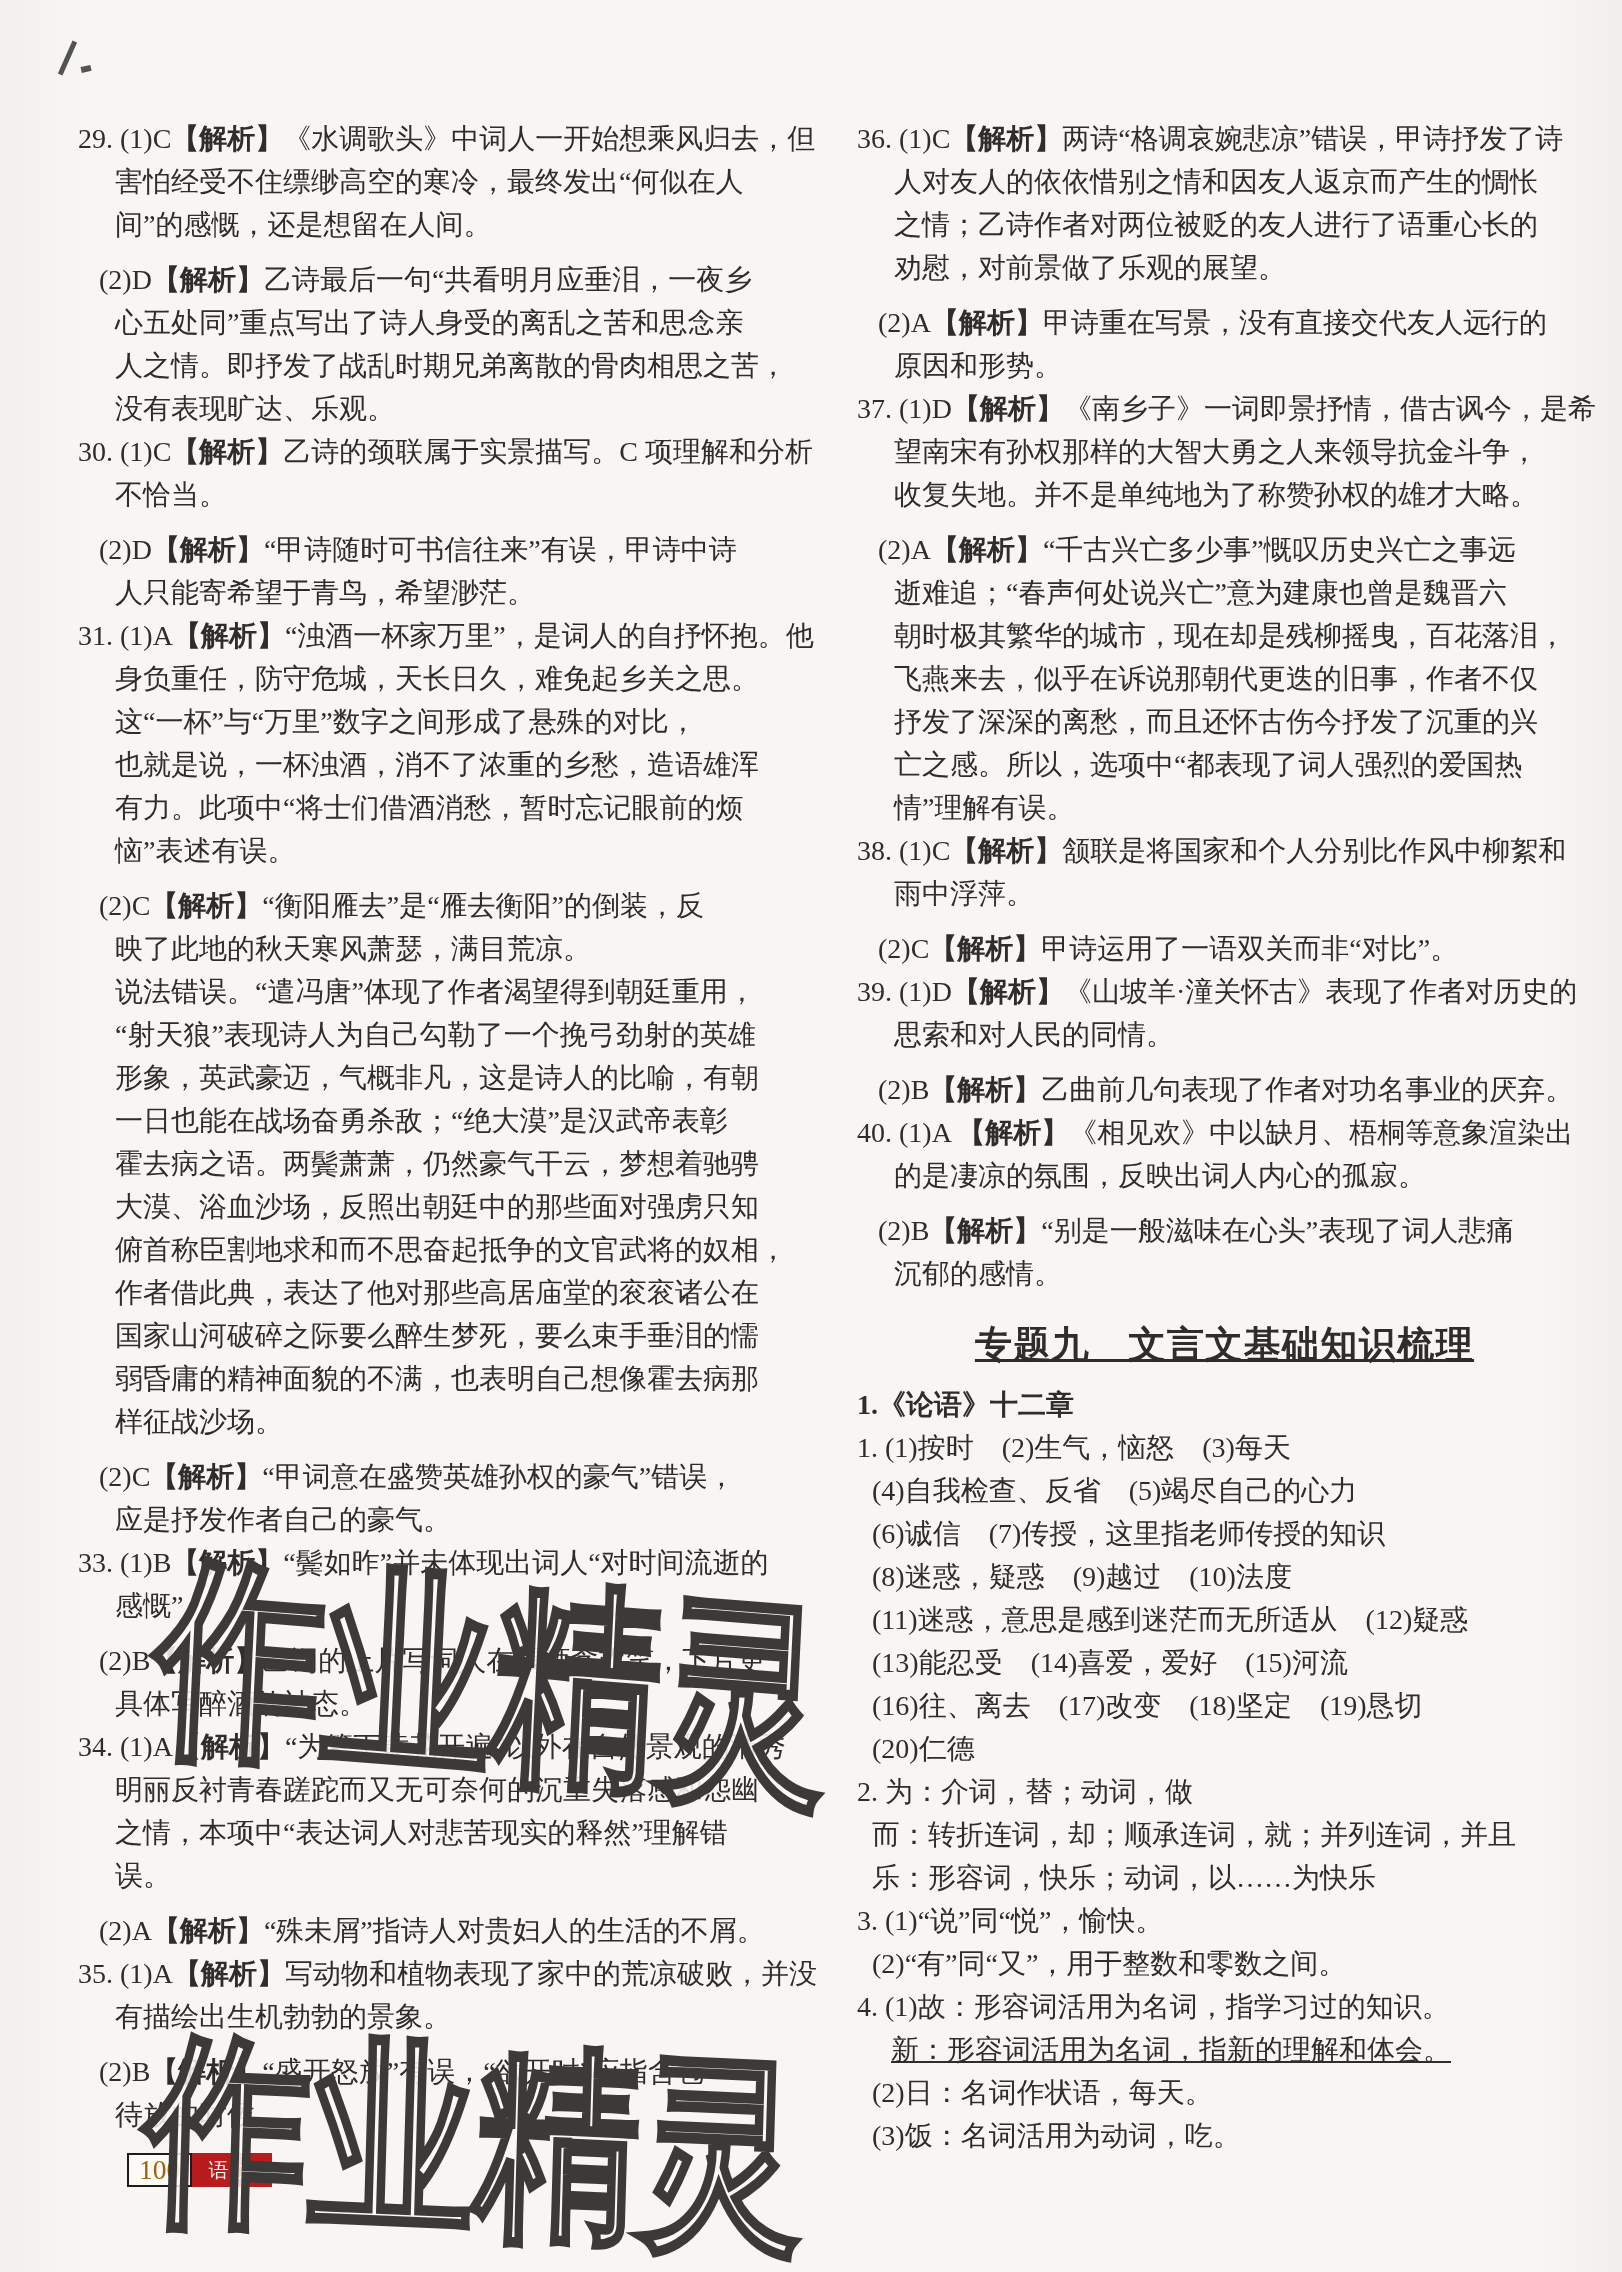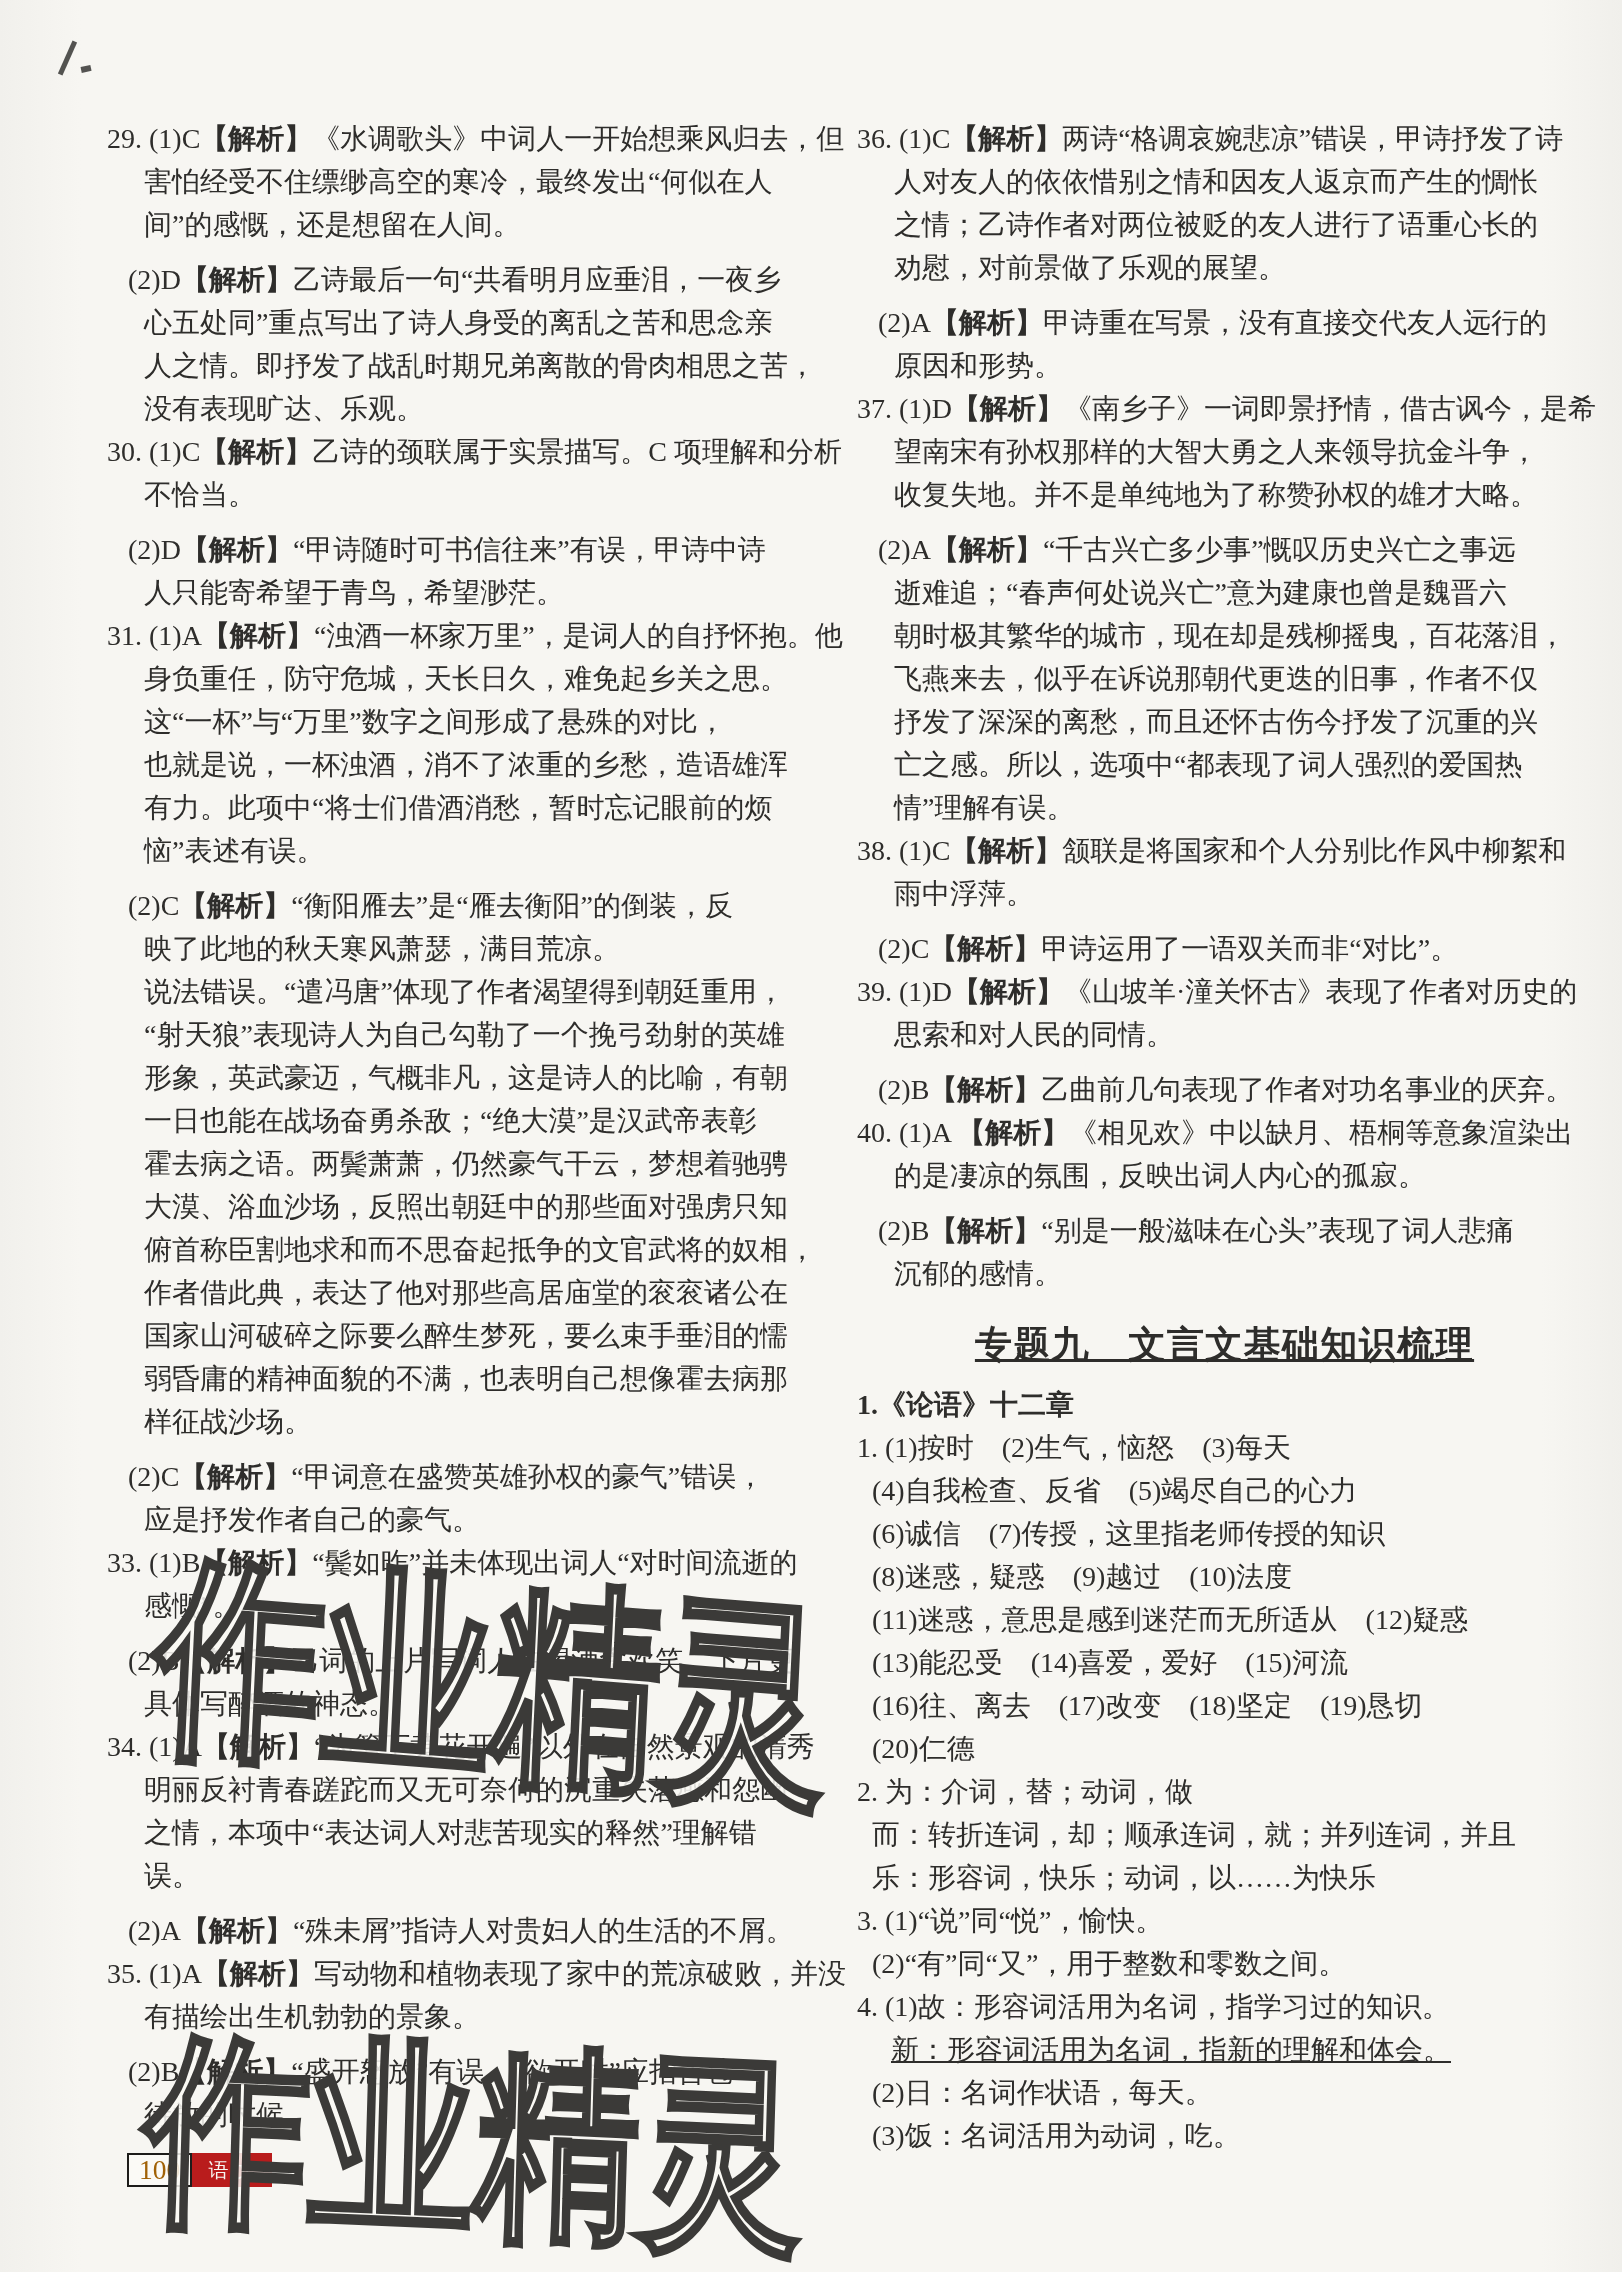--- a/index.html
+++ b/index.html
@@ -4,21 +4,21 @@
 <title>Document</title>
 <style>
   html,body{margin:0;padding:0;}
   body{
     width:1622px;height:2273px;position:relative;overflow:hidden;
     background:linear-gradient(90deg,#f1f0ec 0%,#f7f6f2 5%,#f7f6f2 95%,#f0efeb 100%);
     font-family:"Liberation Serif","DejaVu Serif",serif;
     color:#2e2d2b;
   }
   .col{position:absolute;top:117px;width:735px;}
-  #col-left{left:107px;}
+  #col-left{left:78px;}
   #col-right{left:857px;}
   .ln{height:43px;line-height:43px;font-size:28px;white-space:nowrap;}
   .ln b{font-weight:bold;}
   .bold{font-weight:bold;}
   .i0{margin-left:0;}
   .i1{margin-left:21px;margin-top:12px;}
   .i2{margin-left:37px;}
   .i3{margin-left:15px;}
   .i4{margin-left:34px;text-decoration:underline;}
   .section-title{

